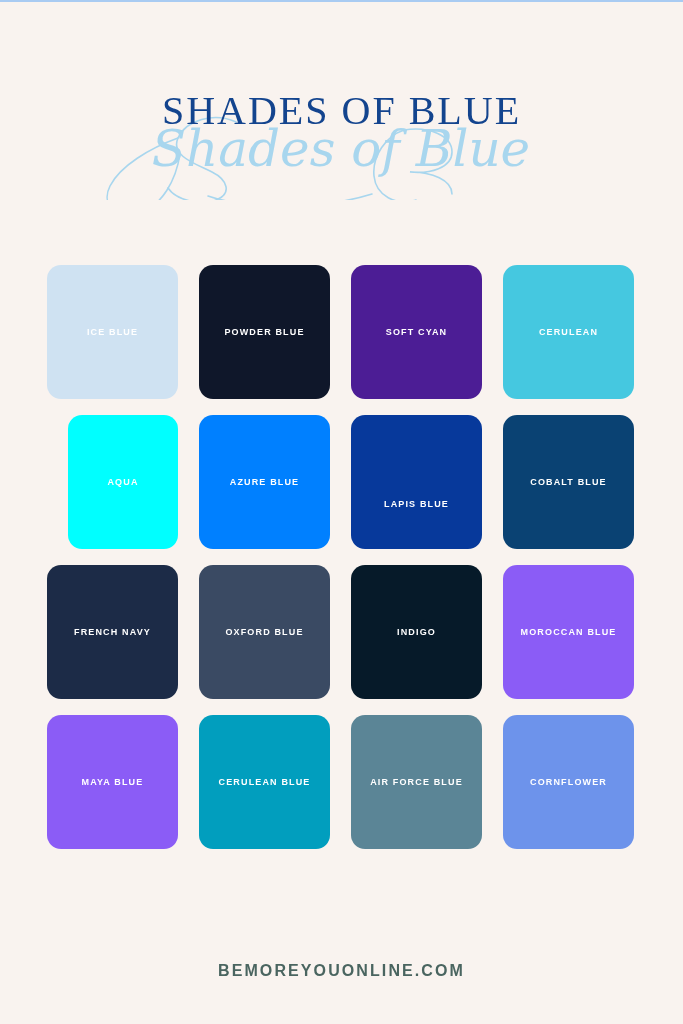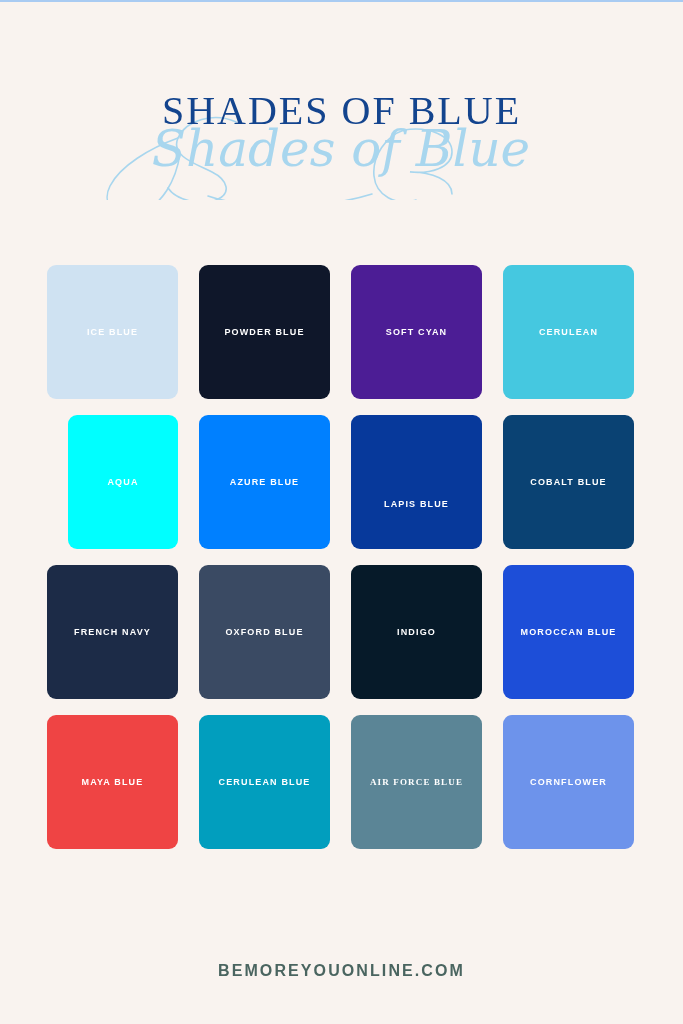--- a/index.html
+++ b/index.html
@@ -84,21 +84,21 @@
     left: 47px;
     width: 589px;
     display: grid;
     grid-template-columns: repeat(4, 131px);
     grid-template-rows: repeat(4, 134px);
     column-gap: 21px;
     row-gap: 16px;
   }
 
   .swatch {
-    border-radius: 9px;
+    border-radius: 14px;
     display: flex;
     align-items: center;
     justify-content: center;
     text-align: center;
     padding: 20px;
   }
 
   .swatch-label {
     font-family: "Liberation Sans", sans-serif;
     font-size: 9px;
@@ -183,32 +183,32 @@
 
     <div class="swatch" style="background: rgb(28, 43, 71);">
       <span class="swatch-label" style="color: rgb(255, 255, 255);">FRENCH NAVY</span>
     </div>
     <div class="swatch" style="background: rgb(58, 74, 99);">
       <span class="swatch-label" style="color: rgb(255, 255, 255);">OXFORD BLUE</span>
     </div>
     <div class="swatch" style="background: rgb(6, 26, 41);">
       <span class="swatch-label" style="color: rgb(255, 255, 255);">INDIGO</span>
     </div>
-    <div class="swatch" style="background: #1d4ed8;">
+    <div class="swatch" style="background: #8b5cf6;">
       <span class="swatch-label" style="color: rgb(255, 255, 255);">MOROCCAN BLUE</span>
     </div>
 
-    <div class="swatch" style="background: #ef4444;">
+    <div class="swatch" style="background: #8b5cf6;">
       <span class="swatch-label" style="color: rgb(255, 255, 255);">MAYA BLUE</span>
     </div>
     <div class="swatch" style="background: rgb(1, 158, 190);">
       <span class="swatch-label" style="color: rgb(255, 255, 255);">CERULEAN BLUE</span>
     </div>
     <div class="swatch" style="background: rgb(91, 133, 150);">
-      <span class="swatch-label" style="color: rgb(255, 255, 255); font-family: Liberation Serif, serif;">AIR FORCE BLUE</span>
+      <span class="swatch-label" style="color: rgb(255, 255, 255);">AIR FORCE BLUE</span>
     </div>
     <div class="swatch" style="background: rgb(109, 147, 235);">
       <span class="swatch-label" style="color: rgb(255, 255, 255);">CORNFLOWER</span>
     </div>
 
   </div>
 
   <div id="footer">
     <span id="footer-text" style="color: rgb(74, 101, 96);">BEMOREYOUONLINE.COM</span>
   </div>

